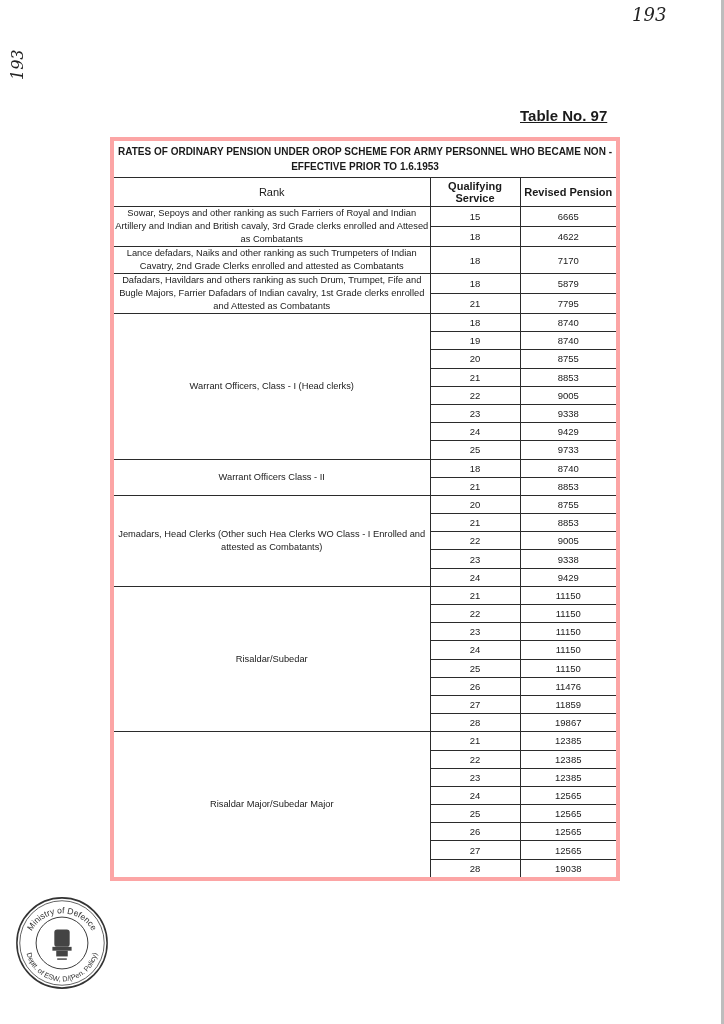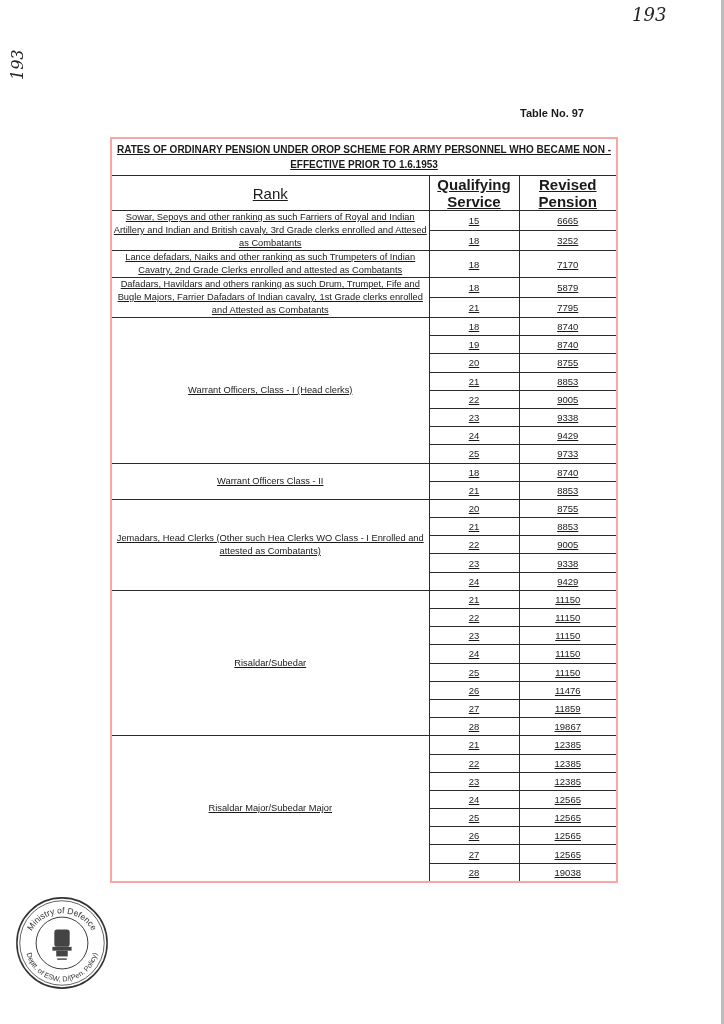--- a/index.html
+++ b/index.html
@@ -4,29 +4,29 @@
 <style>
   html, body { margin:0; padding:0; }
   body {
     width:724px; height:1024px; background:#ffffff; position:relative; overflow:hidden;
     font-family:"Liberation Sans", "DejaVu Sans", sans-serif; color:#1a1a1a;
   }
   .right-edge { position:absolute; right:0; top:0; width:3px; height:1024px; background:#bdbdbd; }
   .hw { position:absolute; font-family:"DejaVu Serif", serif; font-style:italic; color:#222; }
   .hw-top { left:632px; top:4px; font-size:18px; }
   .hw-left { left:8px; top:48px; font-size:16px; transform:rotate(-90deg); transform-origin:left top; top:80px; }
-  .table-no { position:absolute; left:520px; top:107px; font-size:11px; font-weight:bold; }
+  .table-no { position:absolute; left:520px; top:107px; font-size:15px; font-weight:bold;text-decoration:underline; }
   table.main {
     position:absolute; left:110px; top:137px; width:506px;
     border-collapse:collapse; font-size:9.3px; table-layout:fixed;
   }
   table.main td, table.main th { border:1px solid #2b2b2b; text-align:center; padding:0; }
-  table.main { border:2px solid #fca5a5;text-decoration:underline; }
+  table.main { border:4px solid #fca5a5; }
   .title-cell { font-weight:bold; font-size:10px; height:36px; line-height:15px; padding:2px 4px; }
-  th.hdr { font-weight:bold; font-size:15px; height:28px; }
+  th.hdr { font-weight:bold; font-size:11px; height:28px; }
   th.hdr.rank { font-weight:normal; }
   td.qs, td.rp { height:17.2px; font-size:9.5px; }
   td.rank { line-height:13px; padding:2px 2px;margin-top:43px; }
   .stamp {
     position:absolute; left:14px; top:895px; width:96px; height:96px;
   }
 </style>
 </head>
 <body>
 
@@ -54,21 +54,21 @@
     </tr>
   </thead>
   <tbody id="tbody">
       <tr>
         <td class="rank" rowspan="2">Sowar, Sepoys and other ranking as such Farriers of Royal and Indian Artillery and Indian and British cavaly, 3rd Grade clerks enrolled and Attesed as Combatants</td>
         <td class="qs">15</td>
         <td class="rp">6665</td>
       </tr>
       <tr>
         <td class="qs">18</td>
-        <td class="rp">3252</td>
+        <td class="rp">4622</td>
       </tr>
       <tr>
         <td class="rank" rowspan="1">Lance defadars, Naiks and other ranking as such Trumpeters of Indian Cavatry, 2nd Grade Clerks enrolled and attested as Combatants</td>
         <td class="qs">18</td>
         <td class="rp">7170</td>
       </tr>
       <tr>
         <td class="rank" rowspan="2">Dafadars, Havildars and others ranking as such Drum, Trumpet, Fife and Bugle Majors, Farrier Dafadars of Indian cavalry, 1st Grade clerks enrolled and Attested as Combatants</td>
         <td class="qs">18</td>
         <td class="rp">5879</td>

